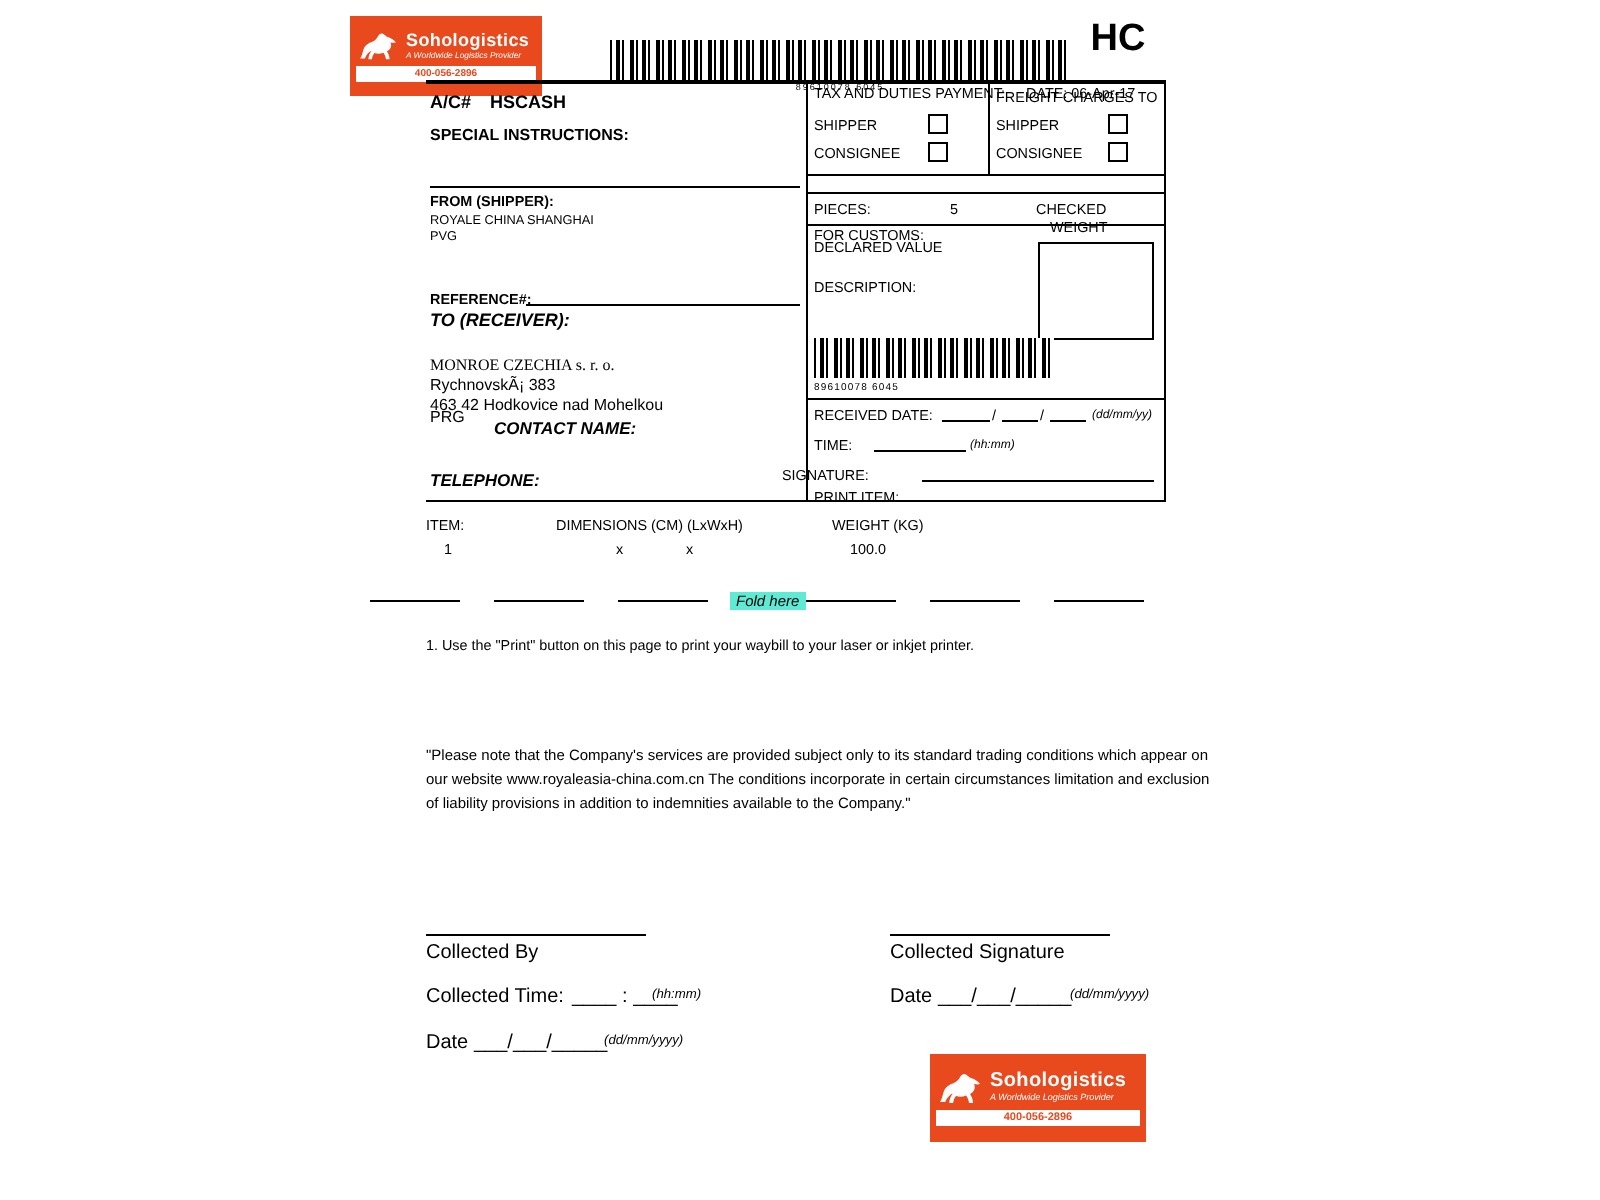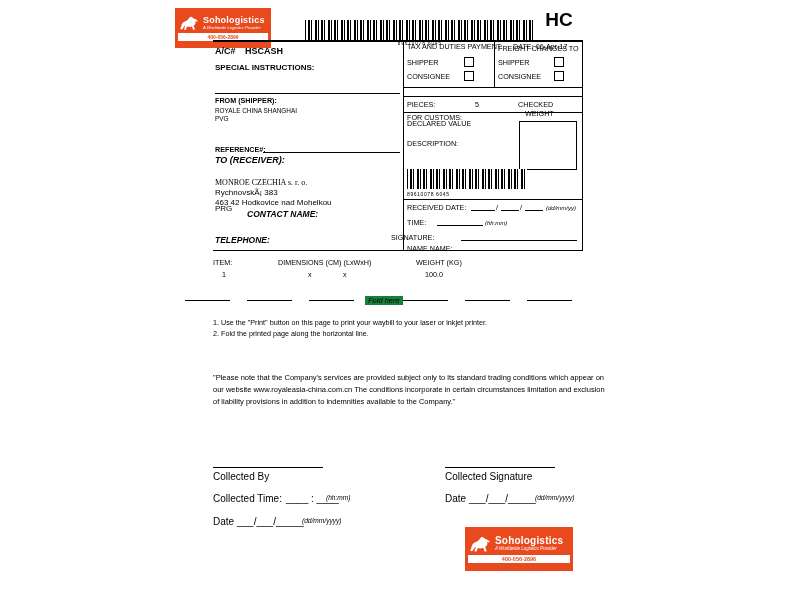--- a/index.html
+++ b/index.html
@@ -157,21 +157,21 @@
     vertical-align: middle;
     background: #fff;
   }
 
   
   #fold { position: absolute; left: 185px; top: 296px; width: 410px; height: 10px; }
   #fold .seg { position: absolute; top: 4px; height: 1px; background: #000; }
   #fold .txt {
     position: absolute; left: 180px; top: 0px;
     font-size: 7.5px; font-style: italic;
-    background: #15803d; padding: 0 3px;
+    background: #5eead4; padding: 0 3px;
   }
 
   
   #instructions {
     position: absolute; left: 213px; top: 318px; width: 420px;
     font-size: 7.2px; line-height: 10.5px;
   }
   #disclaimer {
     position: absolute; left: 213px; top: 372px; width: 392px;
     font-size: 7.5px; line-height: 12px;
@@ -263,21 +263,21 @@
     <div class="line" style="left:312px; top:169px; width:18px; height:1px;"></div>
     <div class="fld i" style="left:333px; top:163px; font-size:6px;">(dd/mm/yy)</div>
 
     <div class="fld" style="left:194px; top:177px;">TIME:</div>
     <div class="line" style="left:224px; top:184px; width:46px; height:1px;"></div>
     <div class="fld i" style="left:272px; top:178px; font-size:6px;">(hh:mm)</div>
 
     <div class="fld" style="left:178px; top:192px;">SIGNATURE:</div>
     <div class="line" style="left:248px; top:199px; width:116px; height:1px;"></div>
 
-    <div class="fld" style="left:194px; top:203px;">NAME NAME:</div>
+    <div class="fld" style="left:194px; top:203px;">PRINT ITEM:</div>
 
     <div class="fld b" style="left:2px; top:6px; font-size:9px;">A/C#</div>
     <div class="fld b" style="left:32px; top:6px; font-size:9px;">HSCASH</div>
     <div class="fld b" style="left:2px; top:22px; font-size:8px;">SPECIAL INSTRUCTIONS:</div>
     <div class="line" style="left:2px; top:52px; width:185px; height:1px;"></div>
 
     <div class="fld b" style="left:2px; top:55px;">FROM (SHIPPER):</div>
     <div class="fld" style="left:2px; top:65px; font-size:6.4px;">ROYALE CHINA SHANGHAI</div>
     <div class="fld" style="left:2px; top:73px; font-size:6.4px;">PVG</div>
 
@@ -318,21 +318,20 @@
     <div class="seg" style="left:62px;  width:45px;"></div>
     <div class="seg" style="left:124px; width:45px;"></div>
     <div class="seg" style="left:218px; width:45px;"></div>
     <div class="seg" style="left:280px; width:45px;"></div>
     <div class="seg" style="left:342px; width:45px;"></div>
     <div class="txt">Fold here</div>
   </div>
 
   <div id="instructions">
     <div>1. Use the "Print" button on this page to print your waybill to your laser or inkjet printer.</div>
-    <div>2. Fold the printed page along the horizontal line.</div>
   </div>
 
   <div id="disclaimer">"Please note that the Company's services are provided subject only to its standard trading conditions which appear on our website www.royaleasia-china.com.cn The conditions incorporate in certain circumstances limitation and exclusion of liability provisions in addition to indemnities available to the Company."</div>
 
   <div id="footer-sign">
     <div class="sig-line" style="left:0px; top:12px; width:110px;"></div>
     <div class="sm" style="position:absolute; left:0px; top:16px;">Collected By</div>
 
     <div class="sm" style="position:absolute; left:0px; top:38px;">Collected Time:</div>
     <div class="sm" style="position:absolute; left:73px; top:38px;">____ : ____</div>

